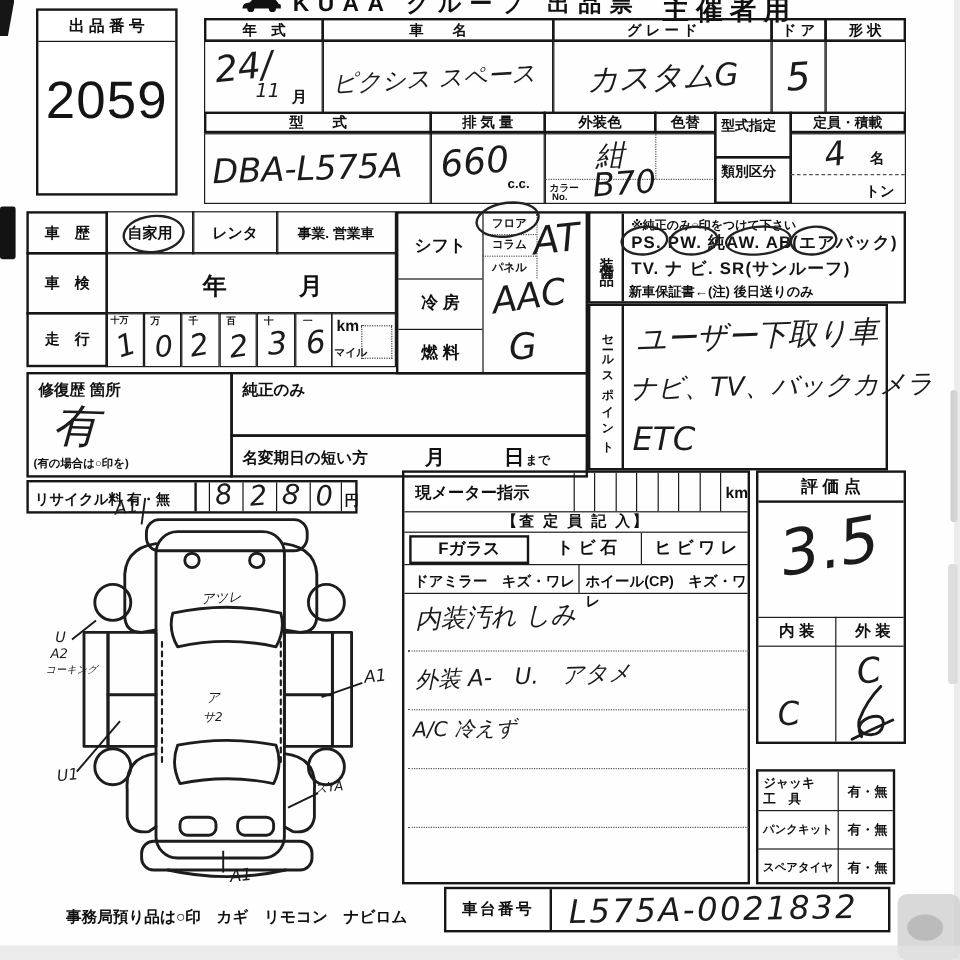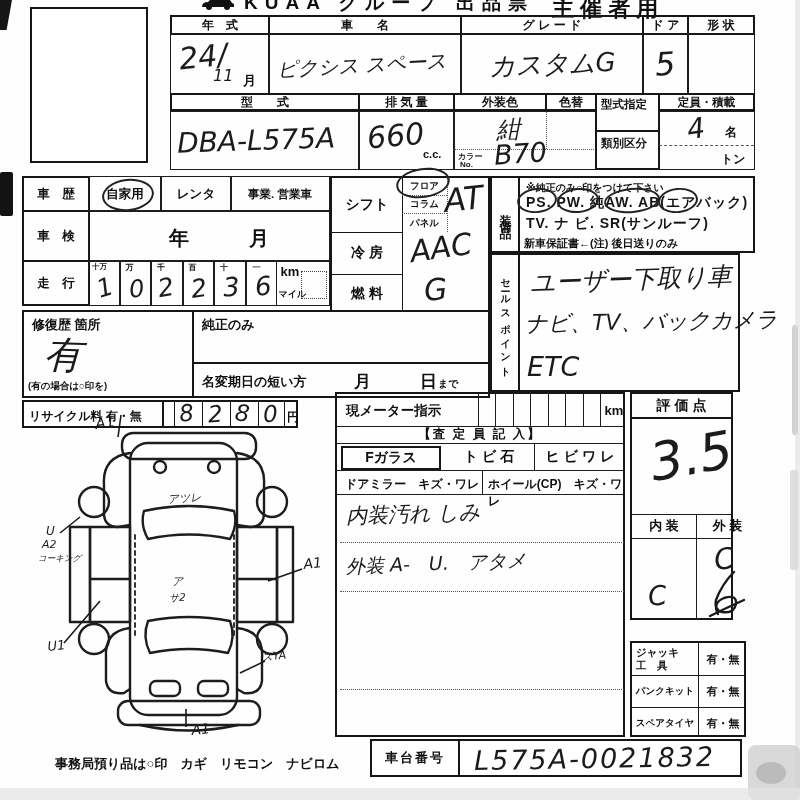--- a/index.html
+++ b/index.html
@@ -25,20 +25,22 @@
 
   <svg class="abs" style="left:201px;top:-5px;width:34px;height:16px;" viewBox="0 0 34 16">
     <path d="M1,12 Q1,7 7,7 L10,4 Q13,1 19,2 L25,3 Q29,4 31,8 L33,9 L33,12 Z" fill="#111"></path>
     <circle cx="8" cy="12" r="3" fill="#111"></circle>
       <circle cx="26" cy="12" r="3" fill="#111"></circle>
   </svg>
   <div class="abs lbl" style="left:244px;top:-10px;font-size:19px;letter-spacing:7px;white-space:nowrap;">KUAA グループ 出品票</div>
   <div class="abs lbl" style="left:552px;top:-6px;font-size:22px;white-space:nowrap;">主 催 者 用</div>
 
   <div class="abs bd" style="left:30px;top:7px;width:118px;height:156px;background:#fff;">
+    <div class="abs lbl c" style="left:0;top:0;width:100%;height:26px;font-size:13px;border-bottom:1.5px solid #161616;">出 品 番 号</div>
+    <div class="abs c" style="left:0;top:40px;width:100%;height:70px;font-size:44px;letter-spacing:1px;">2059</div>
   </div>
 
   <div class="abs bd lbl c" style="left:170px;top:15px;width:100px;height:20px;font-size:12px;">年　式</div>
   <div class="abs bd lbl c" style="left:268px;top:15px;width:194px;height:20px;font-size:12px;">車　　名</div>
   <div class="abs bd lbl c" style="left:460px;top:15px;width:184px;height:20px;font-size:12px;">グ レ ー ド</div>
   <div class="abs bd lbl c" style="left:642px;top:15px;width:47px;height:20px;font-size:12px;">ド ア</div>
   <div class="abs bd lbl c" style="left:687px;top:15px;width:68px;height:20px;font-size:12px;">形 状</div>
 
   <div class="abs bd1" style="left:170px;top:33px;width:100px;height:62px;">
     <span class="hw abs" style="left:8px;top:5px;font-size:30px;transform:rotate(-6deg);">24/</span>
@@ -226,25 +228,28 @@
     <span class="abs lbl" style="left:8px;top:82px;font-size:12px;">ドアミラー　キズ・ワレ</span>
     <div class="abs" style="left:145px;top:76px;width:0;height:24px;border-left:1.5px solid #1d1d1d;"></div>
     <span class="abs lbl" style="left:151px;top:82px;font-size:12px;">ホイール(CP)　キズ・ワレ</span>
     <div class="abs" style="left:0;top:100px;width:100%;height:0;border-top:1.5px solid #1d1d1d;"></div>
     <div class="abs dotb" style="left:3px;top:100px;width:284px;height:49px;">
       <span class="hw abs" style="left:6px;top:6px;font-size:21px;transform:rotate(-2deg);">内装汚れ しみ</span>
     </div>
     <div class="abs dotb" style="left:3px;top:149px;width:284px;height:49px;">
       <span class="hw abs" style="left:6px;top:8px;font-size:19px;transform:rotate(-2deg);">外装 A-　U.　アタメ</span>
     </div>
+    <div class="abs dotb" style="left:3px;top:198px;width:284px;height:49px;">
+      <span class="hw abs" style="left:4px;top:4px;font-size:17px;transform:rotate(-1deg);">A/C 冷えず</span>
+    </div>
     <div class="abs dotb" style="left:3px;top:247px;width:284px;height:49px;"></div>
     <div class="abs dotb" style="left:3px;top:296px;width:284px;height:45px;border-bottom:none;"></div>
   </div>
 
-  <div class="abs bd" style="left:630px;top:392px;width:103px;height:228px;">
+  <div class="abs bd" style="left:630px;top:392px;width:125px;height:228px;">
     <div class="abs c lbl" style="left:0;top:0;width:100%;height:25px;font-size:14px;border-bottom:2px solid #161616;">評 価 点</div>
     <span class="hw abs" style="left:18px;top:32px;font-size:52px;transform:rotate(-10deg);">3.5</span>
     <div class="abs" style="left:0;top:120px;width:100%;height:0;border-top:1.5px solid #1d1d1d;"></div>
     <div class="abs c lbl" style="left:0;top:120px;width:64px;height:24px;font-size:13px;">内 装</div>
     <div class="abs c lbl" style="left:64px;top:120px;width:63px;height:24px;font-size:13px;">外 装</div>
     <div class="abs" style="left:0;top:144px;width:100%;height:0;border-top:1.5px solid #1d1d1d;"></div>
     <div class="abs" style="left:64px;top:120px;width:0;height:104px;border-left:1.5px solid #1d1d1d;"></div>
     <span class="hw abs" style="left:16px;top:186px;font-size:27px;transform:rotate(-6deg);">C</span>
     <span class="hw abs" style="left:82px;top:148px;font-size:29px;transform:rotate(-8deg);">C</span>
     <svg class="abs" style="left:72px;top:176px;width:44px;height:48px;" viewBox="0 0 44 48">

